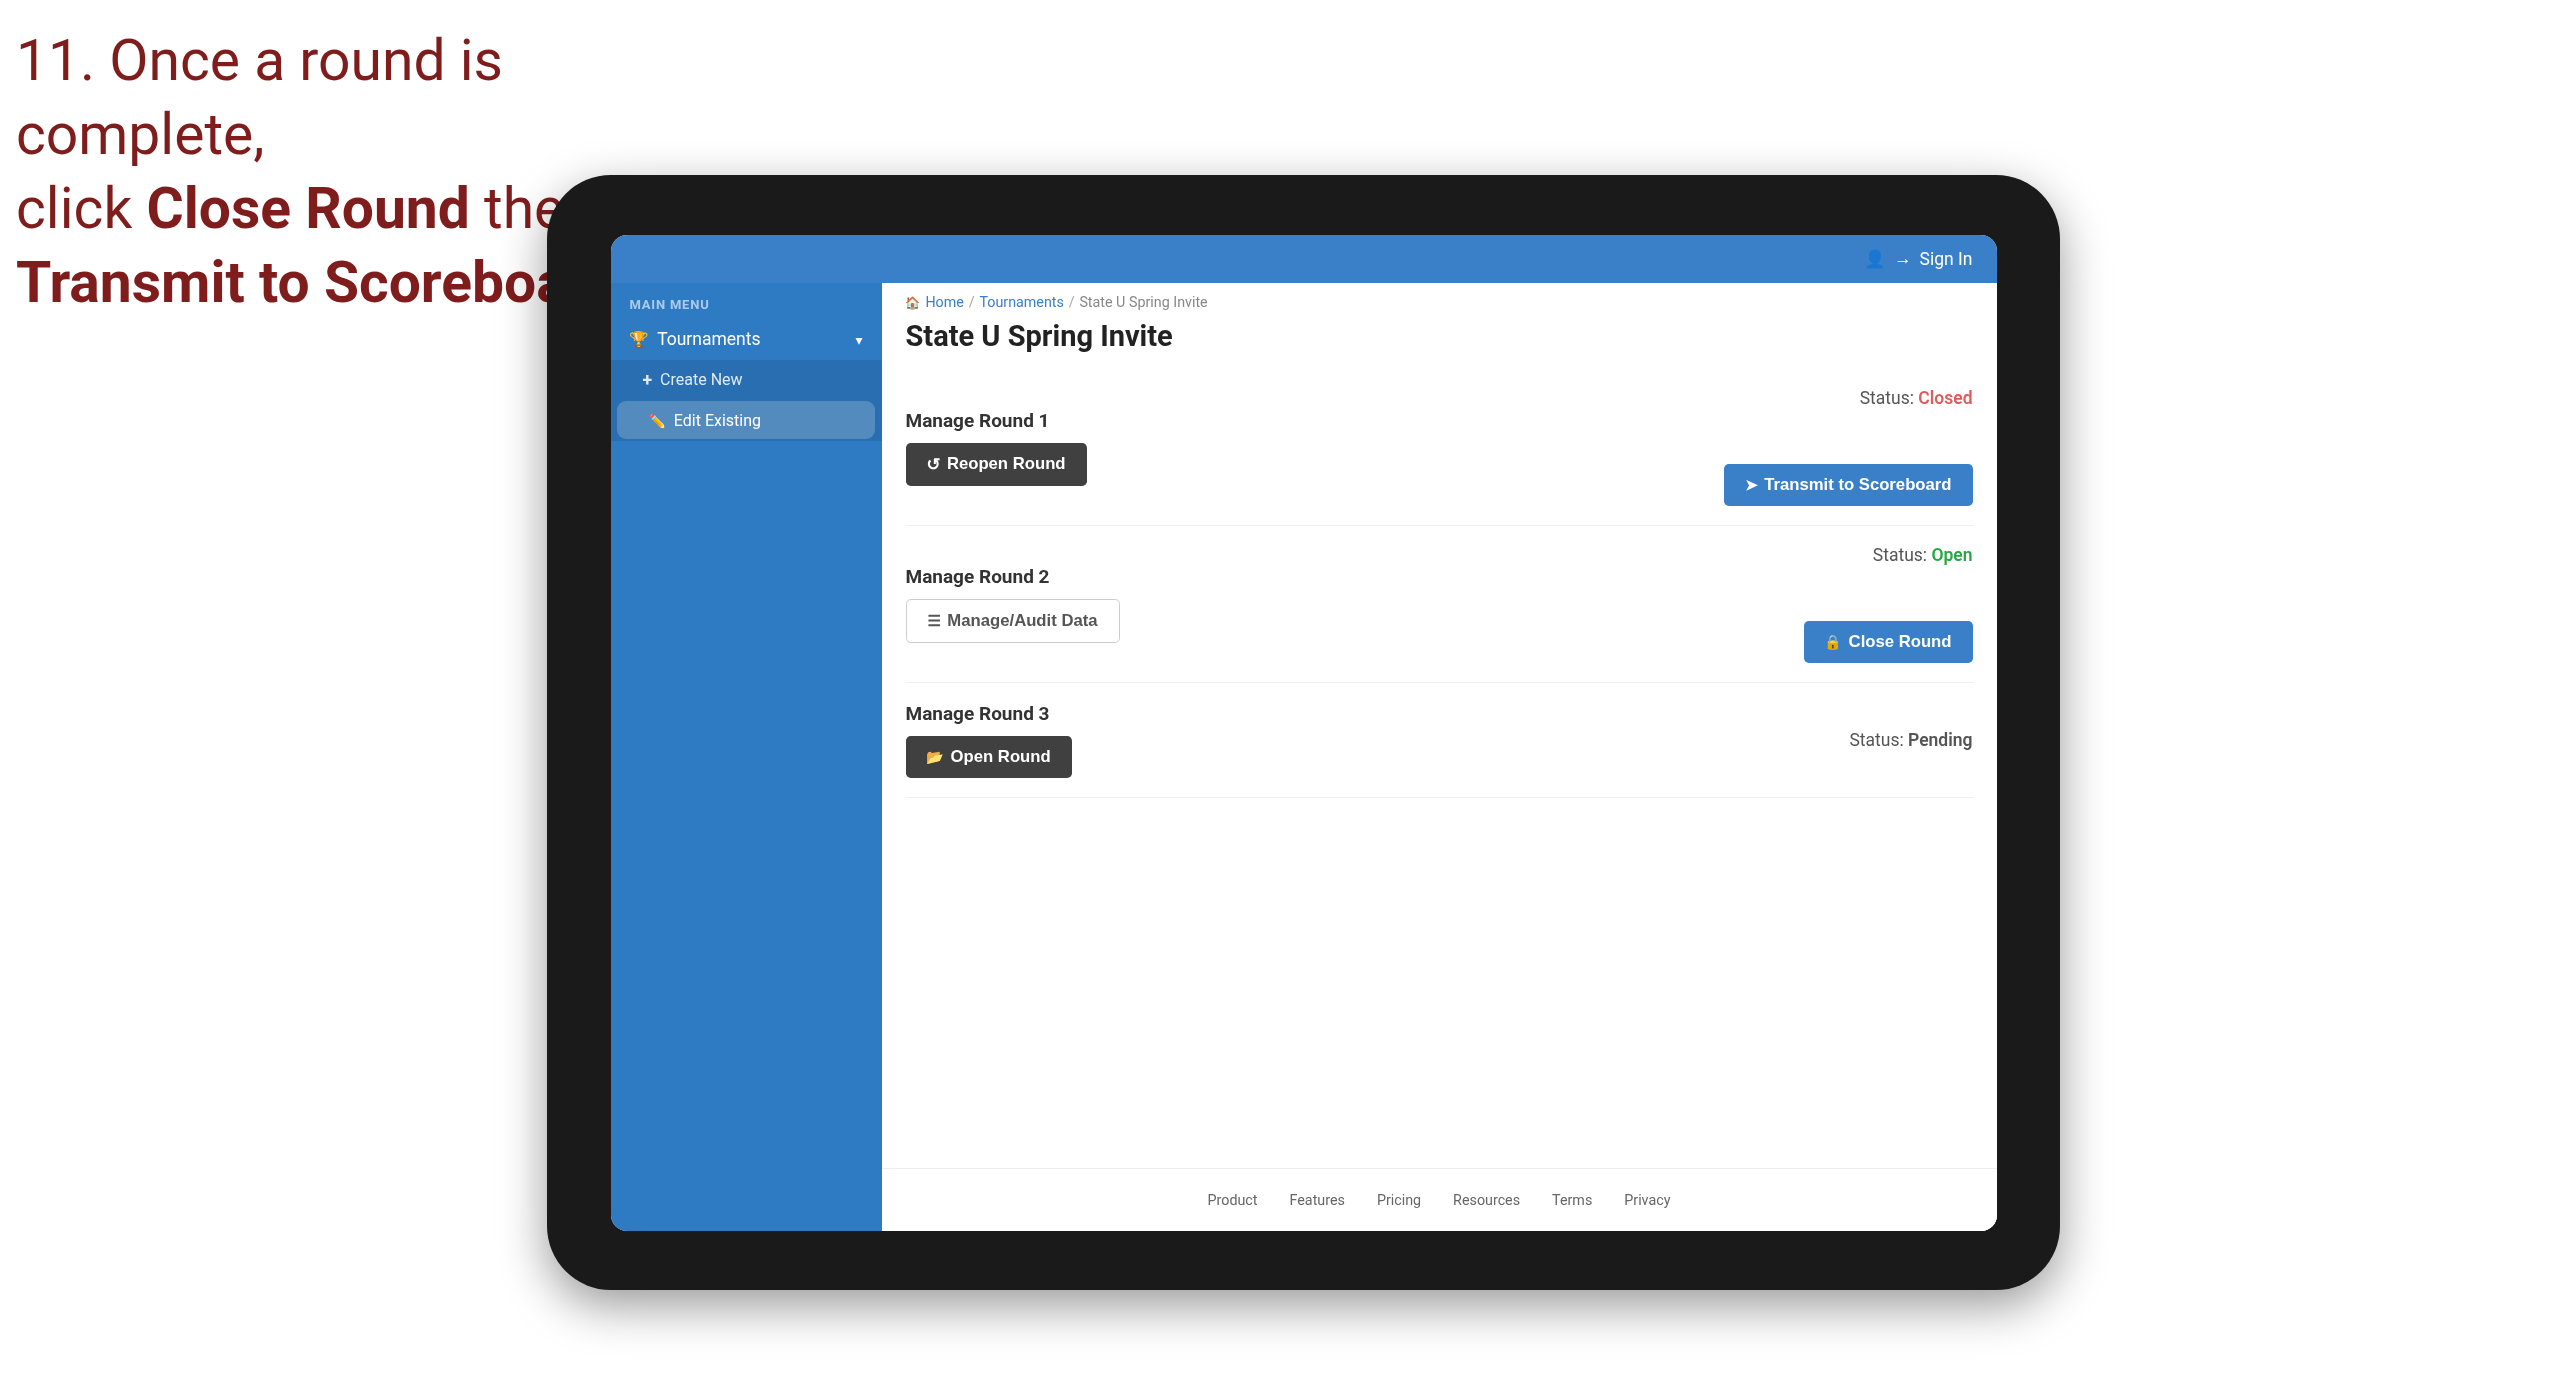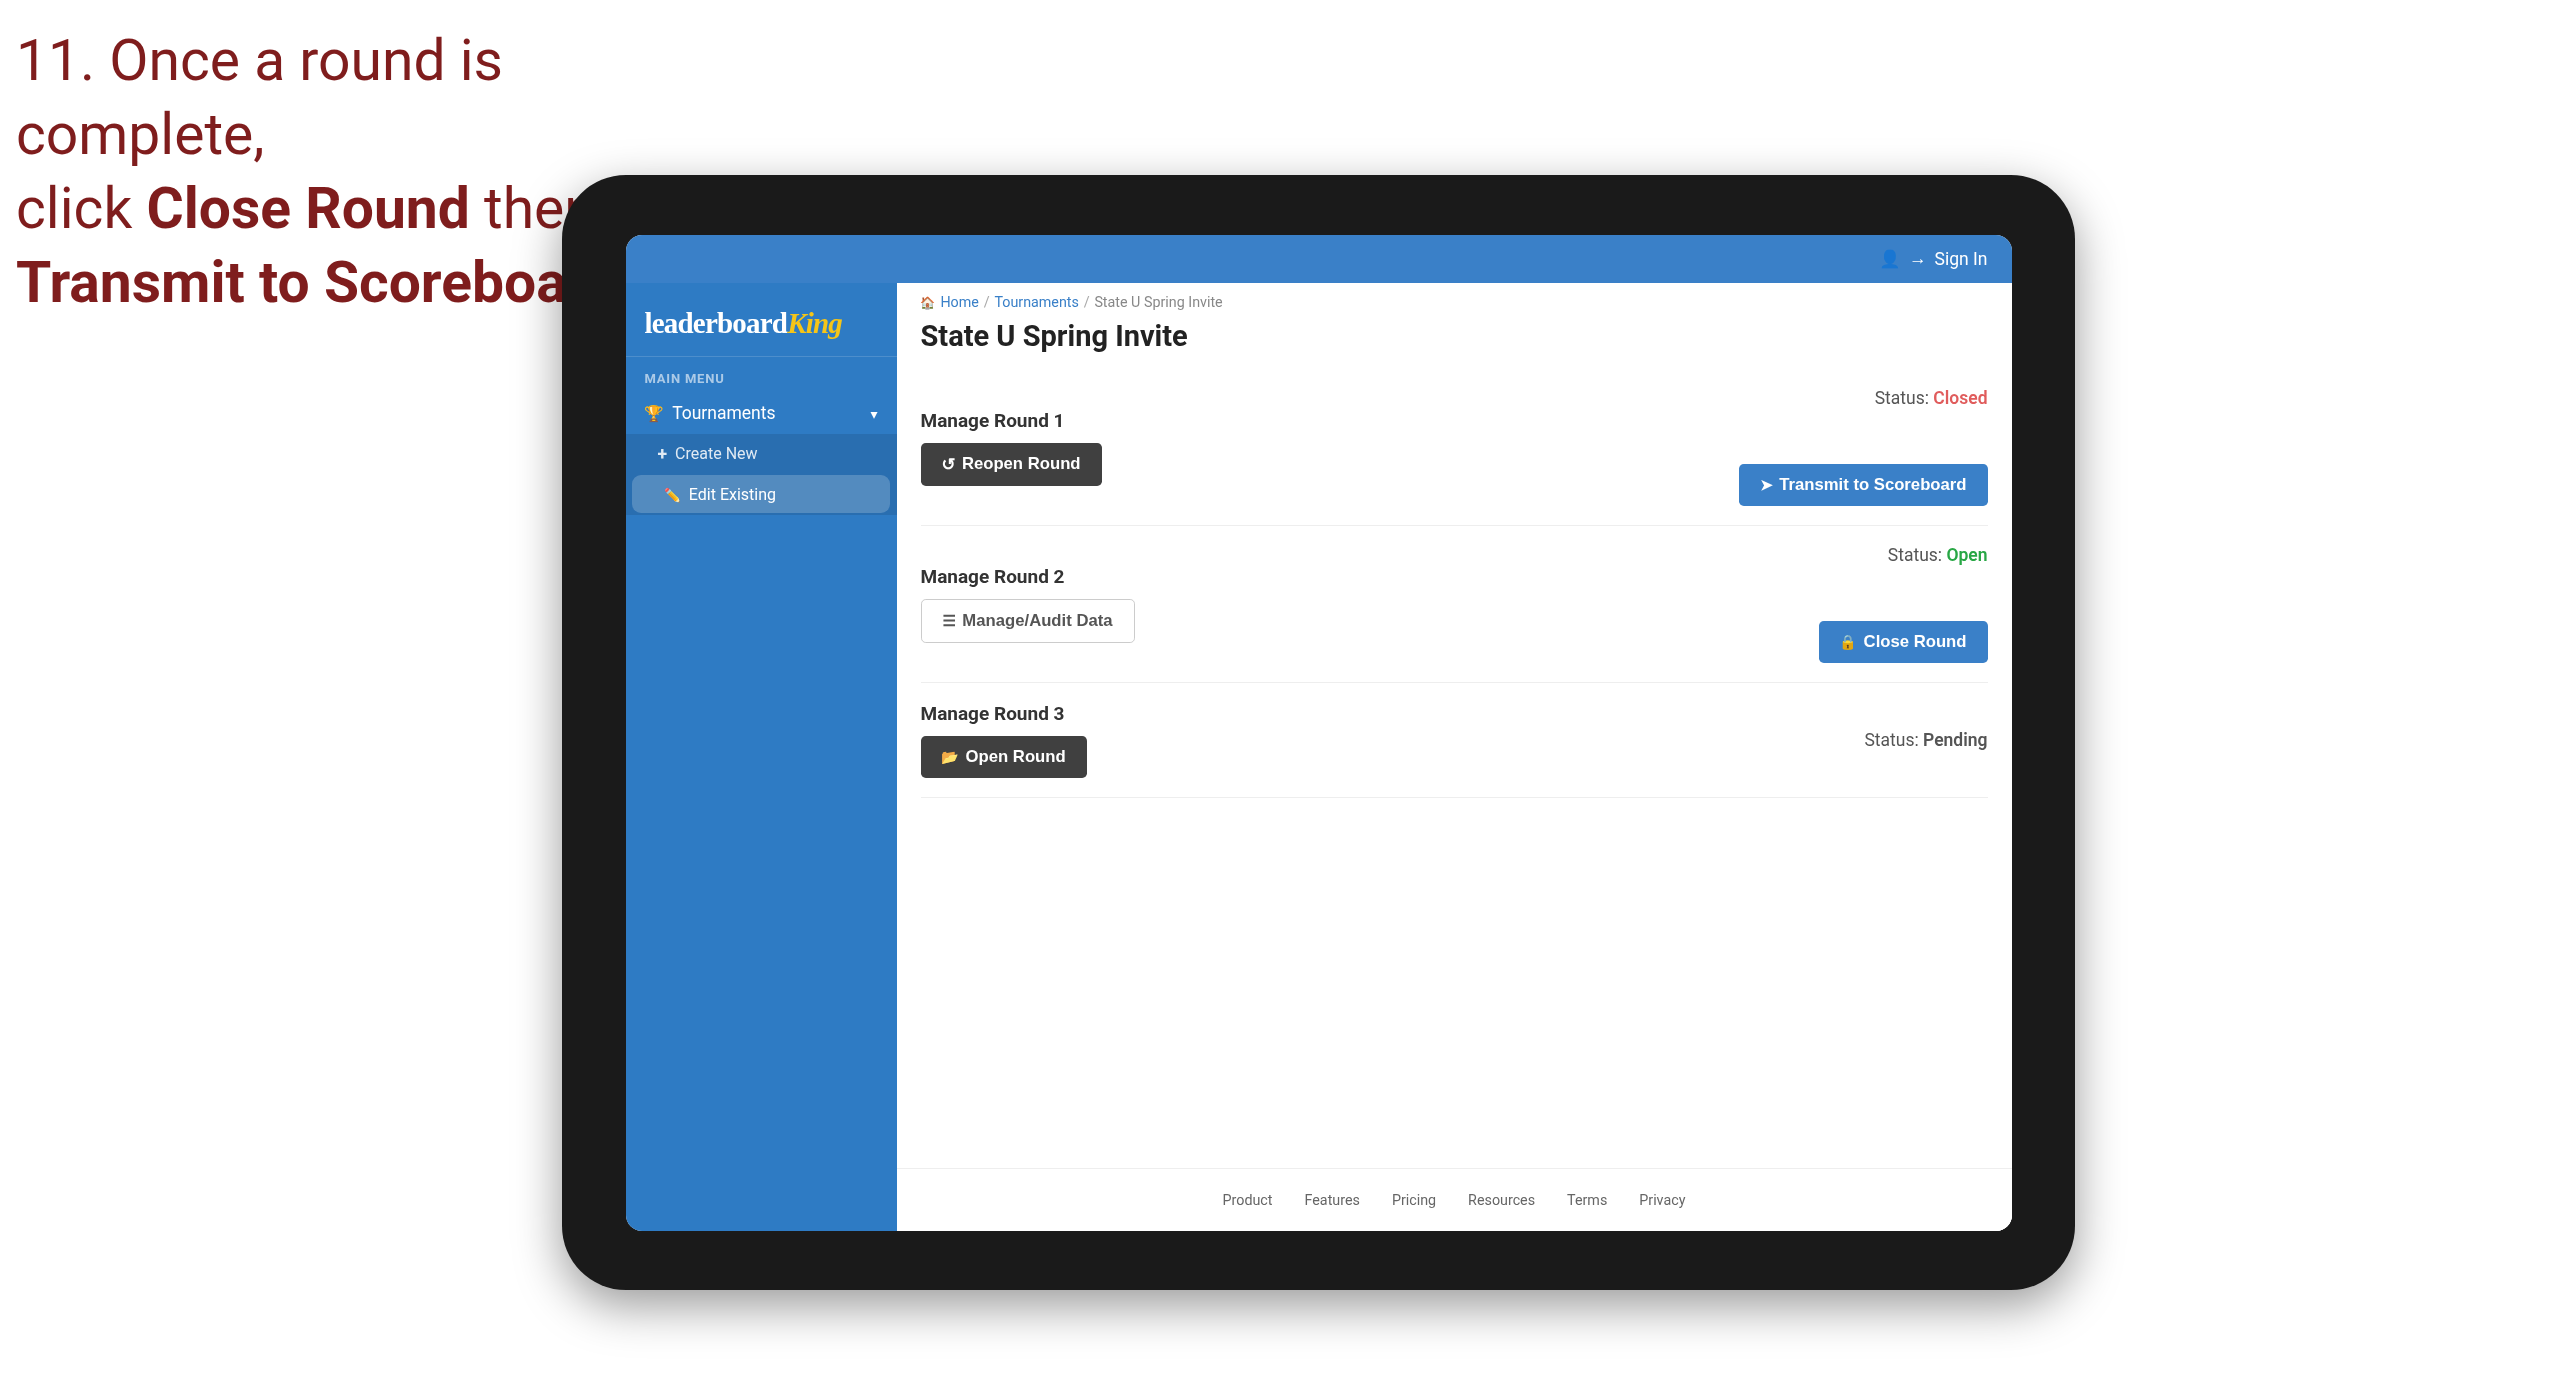--- a/index.html
+++ b/index.html
@@ -33,21 +33,21 @@
       left: 0;
       width: 100%;
       height: 100%;
       pointer-events: none;
     }
 
     
     .tablet-frame {
       position: absolute;
       top: 175px;
-      left: 562px;
+      left: 547px;
       width: 1513px;
       height: 1115px;
       background: #1a1a1a;
       border-radius: 64px;
       display: flex;
       align-items: center;
       justify-content: center;
       box-shadow: 0 16px 48px rgba(0,0,0,0.4);
     }
 
@@ -320,25 +320,20 @@
       <div class="sign-in-area">
         <span class="icon-user"></span>
         <span class="icon-signin"></span>
         <span>Sign In</span>
       </div>
     </div>
 
     <div class="app-body">
 
       <div class="sidebar">
-        <div class="sidebar-logo">
-          <div class="logo-text">
-            <span>leaderboard</span><span class="king">King</span>
-          </div>
-        </div>
         <div class="main-menu-label">MAIN MENU</div>
         <div class="sidebar-item has-arrow">
           <div class="item-left">
             <span class="icon-trophy"></span>
             <span>Tournaments</span>
           </div>
           <span class="icon-chevron"></span>
         </div>
         <div class="sidebar-sub">
           <div class="sidebar-sub-item">

